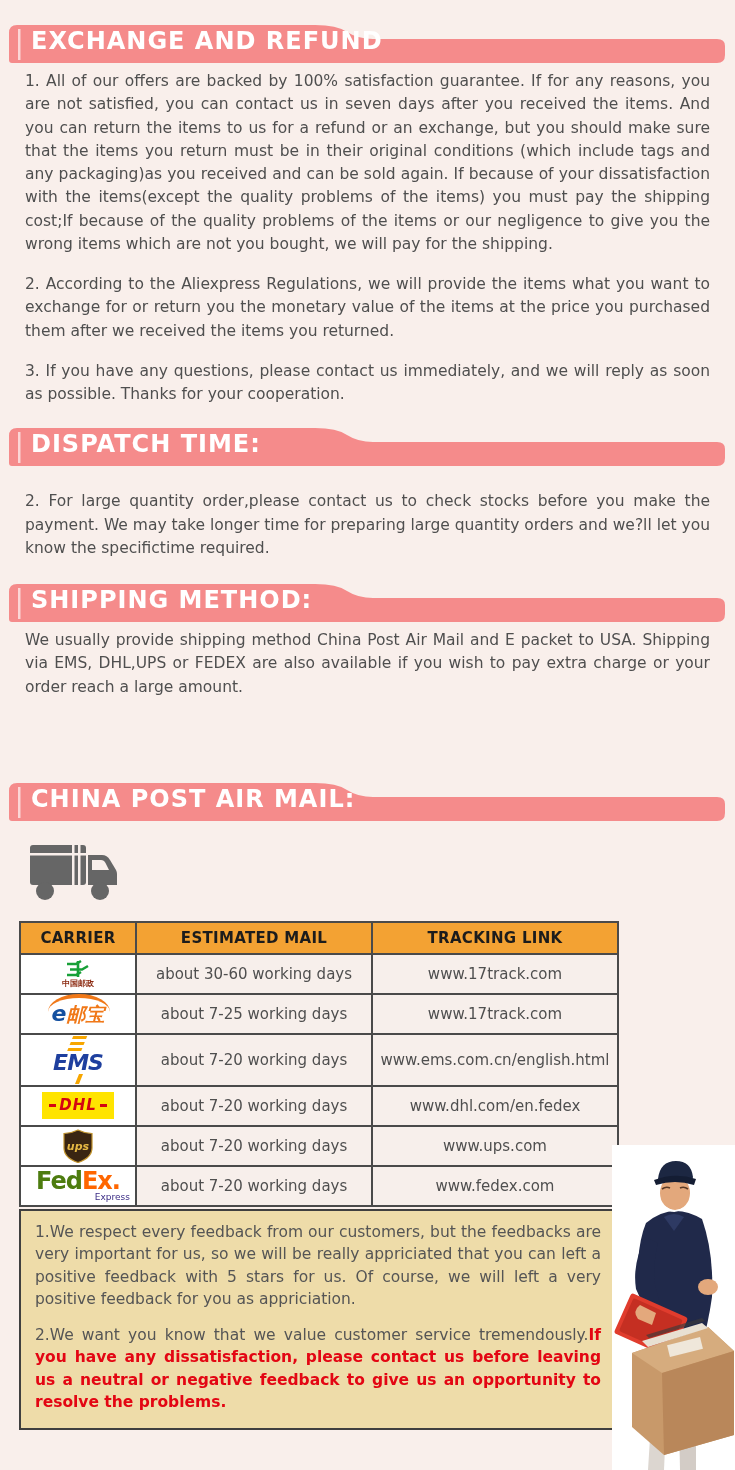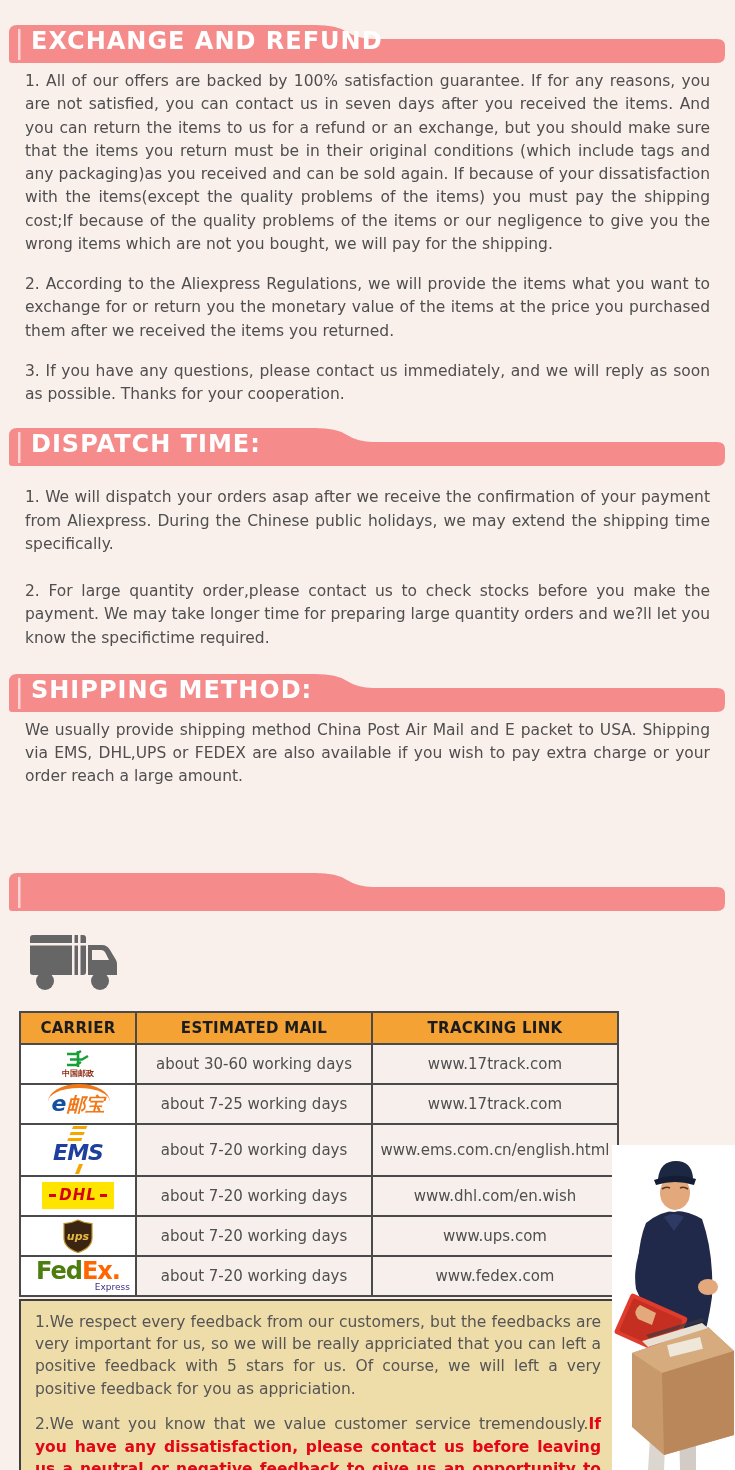--- a/index.html
+++ b/index.html
@@ -82,37 +82,37 @@
   <p class="para">2. According to the Aliexpress Regulations, we will provide the items what you want to exchange for or return you the monetary value of the items at the price you purchased them after we received the items you returned.</p>
   <p class="para">3. If you have any questions, please contact us immediately, and we will reply as soon as possible. Thanks for your cooperation.</p>
 
   <div class="banner mt20" style="margin-top:20px;">
     <svg class="tab" viewBox="0 0 721 40" preserveAspectRatio="none">
       <path d="M2,37 L2,10 Q2,2 10,2 L308,2 Q330,2 340,9 Q351,16 366,16 L710,16 Q718,16 718,23 L718,32 Q718,40 710,40 L5,40 Q2,40 2,37 Z" fill="#f58b8b"></path>
       <rect x="11" y="6" width="2.5" height="31" fill="#ffffff" opacity="0.65"></rect>
     </svg>
     <span class="title">DISPATCH TIME:</span>
   </div>
-  <p class="para mt20">1. We will dispatch your orders asap after we receive the confirmation of your payment from Aliexpress. During the Chinese public holidays, we may extend the shipping time specifically.</p>
   <p class="para mt24">2. For large quantity order,please contact us to check stocks before you make the payment. We may take longer time for preparing large quantity orders and we?ll let you know the specifictime required.</p>
 
   <div class="banner" style="margin-top:22px;">
     <svg class="tab" viewBox="0 0 721 40" preserveAspectRatio="none">
       <path d="M2,37 L2,10 Q2,2 10,2 L308,2 Q330,2 340,9 Q351,16 366,16 L710,16 Q718,16 718,23 L718,32 Q718,40 710,40 L5,40 Q2,40 2,37 Z" fill="#f58b8b"></path>
       <rect x="11" y="6" width="2.5" height="31" fill="#ffffff" opacity="0.65"></rect>
     </svg>
     <span class="title">SHIPPING METHOD:</span>
   </div>
   <p class="para mt18">We usually provide shipping method China Post Air Mail and E packet to USA. Shipping via EMS, DHL,UPS or FEDEX are also available if you wish to pay extra charge or your order reach a large amount.</p>
 
   <div class="banner" style="margin-top:82px;">
     <svg class="tab" viewBox="0 0 721 40" preserveAspectRatio="none">
       <path d="M2,37 L2,10 Q2,2 10,2 L308,2 Q330,2 340,9 Q351,16 366,16 L710,16 Q718,16 718,23 L718,32 Q718,40 710,40 L5,40 Q2,40 2,37 Z" fill="#f58b8b"></path>
       <rect x="11" y="6" width="2.5" height="31" fill="#ffffff" opacity="0.65"></rect>
     </svg>
+    <span class="title">CHINA POST AIR MAIL:</span>
   </div>
 
   <div class="truck-row">
     <svg class="truck-ico" viewBox="0 0 92 64" width="92" height="64">
       <rect x="2" y="4" width="56" height="40" rx="3" fill="#666666"></rect>
       <rect x="2" y="12" width="56" height="2.5" fill="#f9efeb"></rect>
       <rect x="44" y="4" width="2.5" height="40" fill="#f9efeb"></rect>
       <rect x="50" y="4" width="2.5" height="40" fill="#f9efeb"></rect>
       <path d="M60,14 h14 q5,0 8,5 l6,10 q1,2 1,4 v11 h-29 Z" fill="#666666"></path>
       <path d="M64,19 h9 q3,0 4.5,3 l3.5,7 h-17 Z" fill="#f9efeb"></path>
@@ -169,21 +169,21 @@
       <td class="c0">
         <div class="lg">
           <div class="dhl">
             <span class="dash"></span>
             <span class="txt">DHL</span>
             <span class="dash"></span>
           </div>
         </div>
       </td>
       <td class="c1">about 7-20 working days</td>
-      <td class="c2">www.dhl.com/en.wish</td>
+      <td class="c2">www.dhl.com/en.fedex</td>
     </tr>
     <tr>
       <td class="c0">
         <div class="lg">
           <svg width="30" height="34" viewBox="0 0 30 34">
             <path d="M15,1 C20,3.5 25,4.5 29,4.5 V19 C29,27 21,31.5 15,33.5 C9,31.5 1,27 1,19 V4.5 C5,4.5 10,3.5 15,1 Z" fill="#3a2512" stroke="#c0922c" stroke-width="1.2"></path>
             <text x="15" y="21" text-anchor="middle" font-size="11" font-style="italic" font-weight="bold" fill="#e6b844" font-family="DejaVu Sans, sans-serif">ups</text>
           </svg>
         </div>
       </td>

